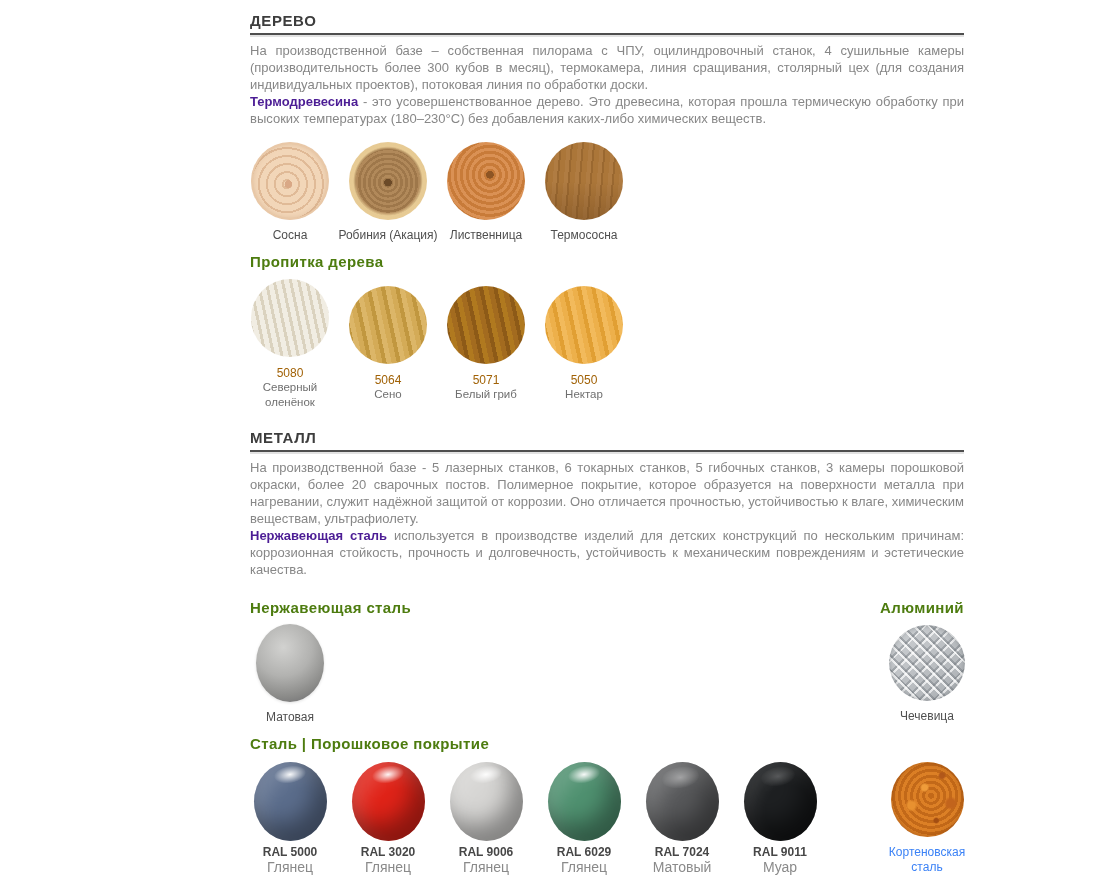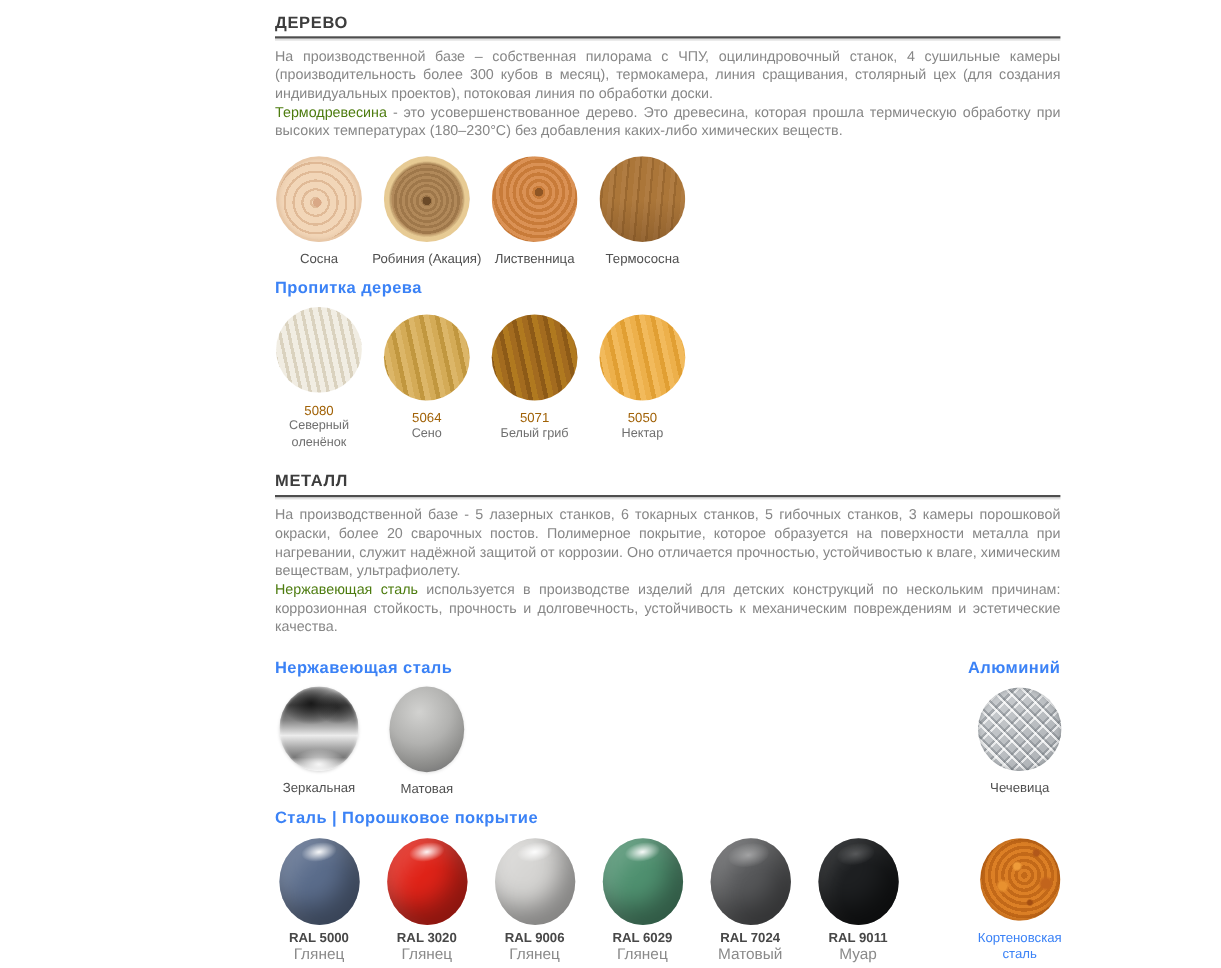--- a/index.html
+++ b/index.html
@@ -6,23 +6,23 @@
   html,body { width:1110px; height:880px; background:#fff; overflow:hidden;
               font-family:"Liberation Sans", sans-serif; }
   .page { position:relative; width:1110px; height:879px; background:#fff; }
   .content { position:absolute; left:250px; top:12px; width:714px; }
 
   h2.sec-title { font-size:15px; font-weight:700; color:#3d3d3d; letter-spacing:.6px; }
   .sec-rule { height:2px; background:#4e4e4e; margin-top:4px;
               box-shadow:0 2px 0 rgba(190,190,190,.45); }
   .body-text { margin-top:7px; font-size:13px; line-height:17px; color:#878787;
                text-align:justify; }
-  .body-text .lead { font-weight:400; color:#4d7c0f; }
-
-  h3.sub-title { font-size:15px; font-weight:700; color:#3b82f6; letter-spacing:.4px;margin-top:11px; }
+  .body-text .lead { font-weight:700; color:#4c1d95; }
+
+  h3.sub-title { font-size:15px; font-weight:700; color:#4d7c0f; letter-spacing:.4px;margin-top:11px; }
 
   .swatch-row { display:flex; margin-left:-9px; align-items:center; }
   .cell { width:98px; display:flex; flex-direction:column; align-items:center; flex:0 0 auto; }
   .cell.push-right { margin-left:auto; margin-right:-12px; }
 
   .circle { width:78px; height:78px; border-radius:50%; flex:0 0 auto; }
 
   
   .tx-pine { background:
       radial-gradient(circle 4px at 48% 54%, #d9a886 95%, transparent),
@@ -176,24 +176,20 @@
       <div><span class="lead">Нержавеющая сталь</span><span> используется в производстве изделий для детских конструкций по нескольким причинам: коррозионная стойкость, прочность и долговечность, устойчивость к механическим повреждениям и эстетические качества.</span></div>
     </div>
 
     <div class="finish-header-row mt-fin-head">
       <h3 class="sub-title">Нержавеющая сталь</h3>
       <h3 class="sub-title">Алюминий</h3>
     </div>
 
     <div class="swatch-row mt-fin-row">
       <div class="cell">
-        <div class="sphere-chrome"></div>
-        <div class="species-label">Зеркальная</div>
-      </div>
-      <div class="cell">
         <div class="sphere-matte-steel"></div>
         <div class="species-label">Матовая</div>
       </div>
       <div class="cell push-right">
         <div class="tx-diamond"></div>
         <div class="species-label">Чечевица</div>
       </div>
     </div>
 
     <h3 class="sub-title mt-pow-head">Сталь | Порошковое покрытие</h3>

